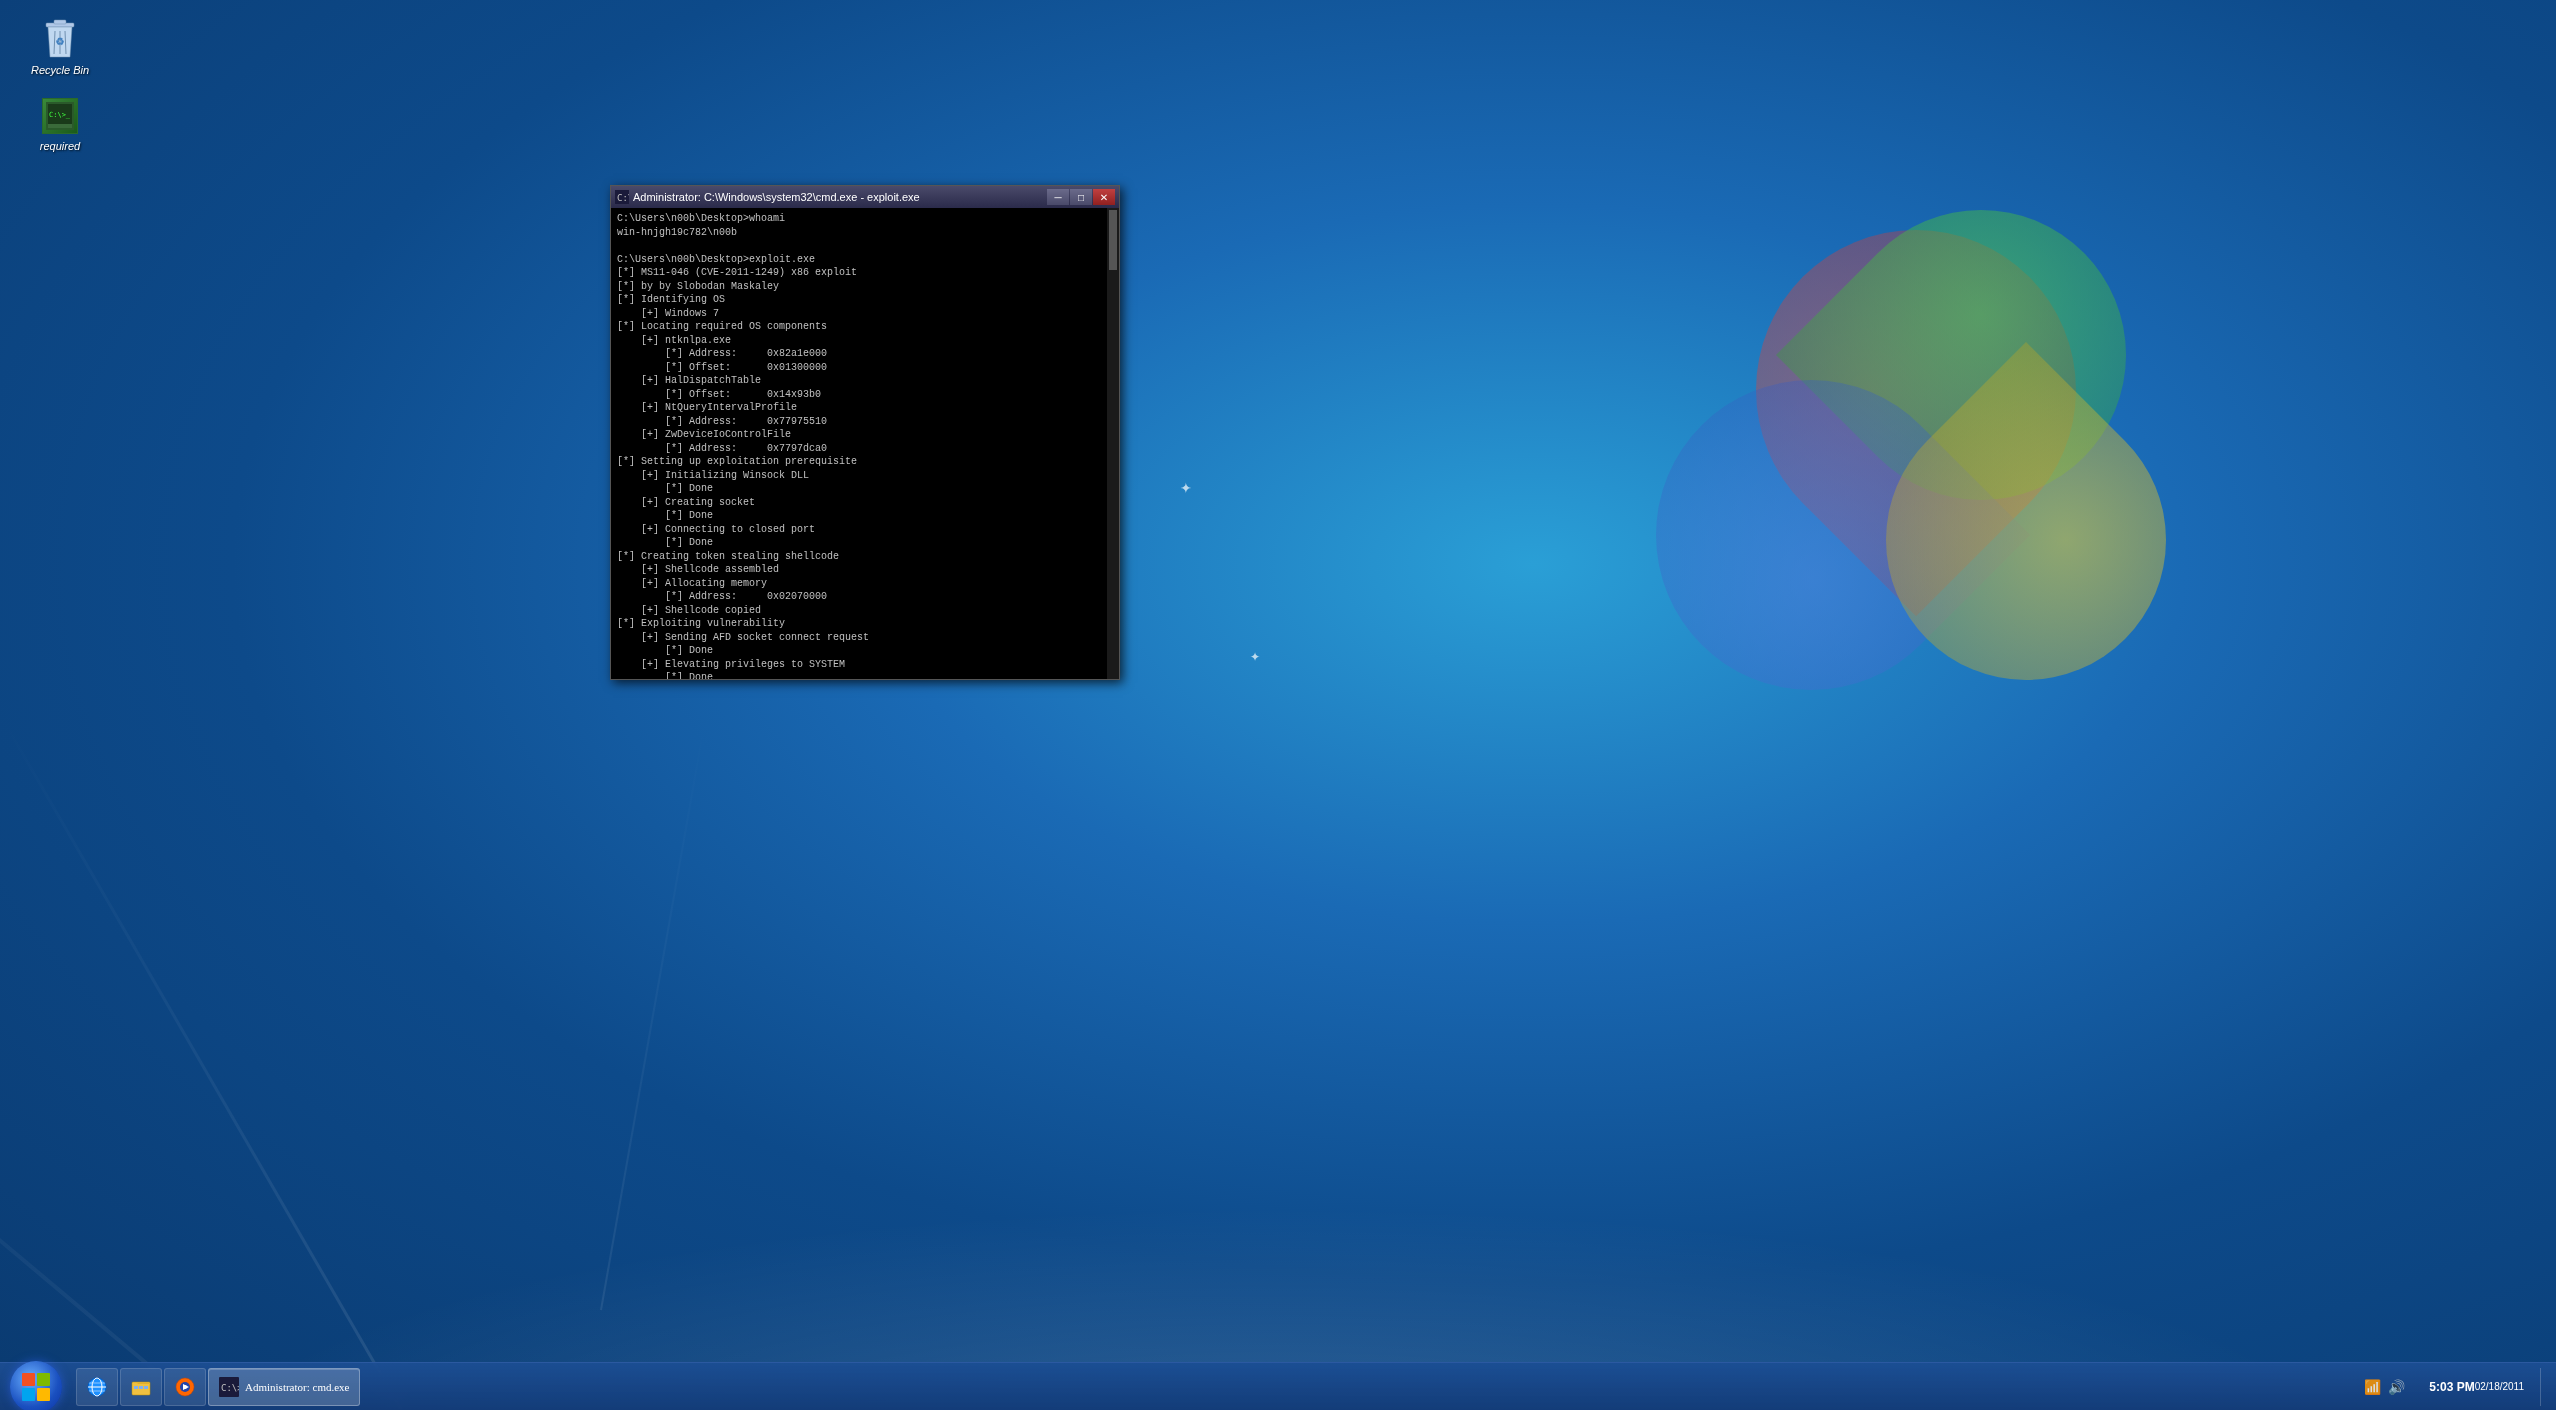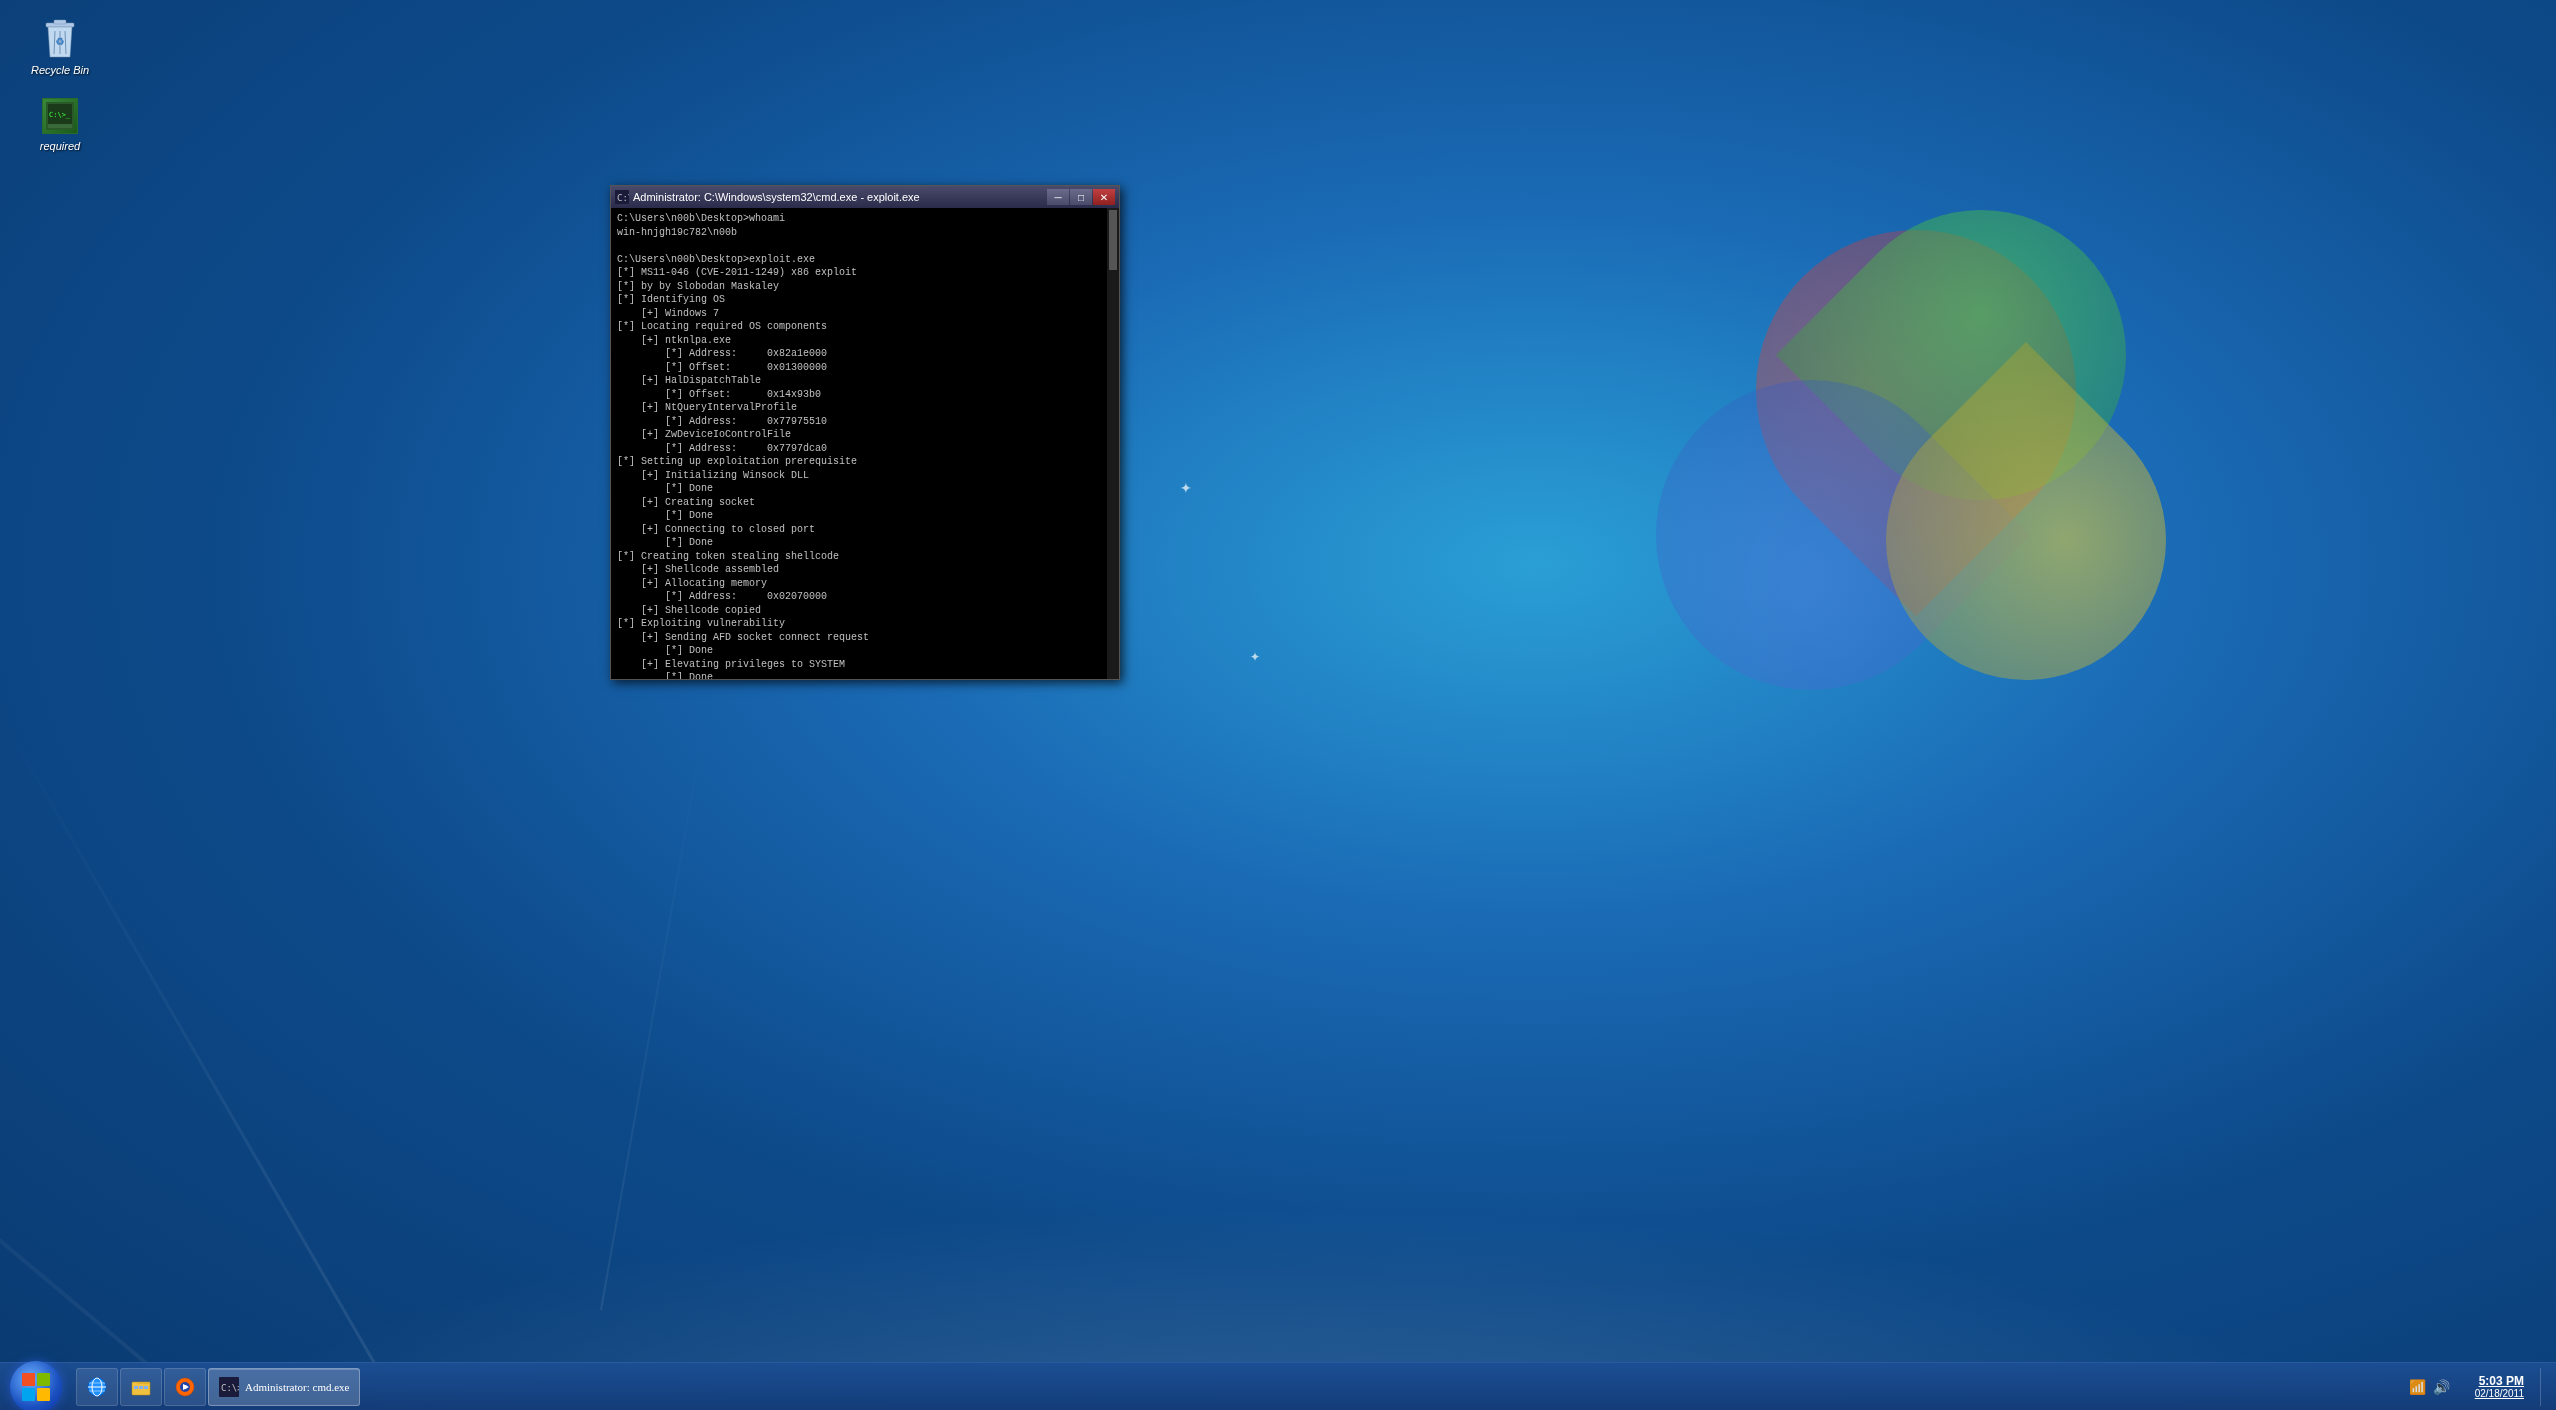--- a/index.html
+++ b/index.html
@@ -356,25 +356,24 @@
     }
 
     .tray-icon {
       color: white;
       font-size: 14px;
       opacity: 0.85;
     }
 
     .clock {
       display: flex;
-      flex-direction: column;
-      align-items: flex-end;
+      flex-direction: row;
+      align-items: center;
       color: white;
       padding: 0 8px;
-      text-decoration: underline;
     }
 
     .clock-time {
       font-size: 12px;
       font-weight: bold;
     }
 
     .clock-date {
       font-size: 10px;
     }

